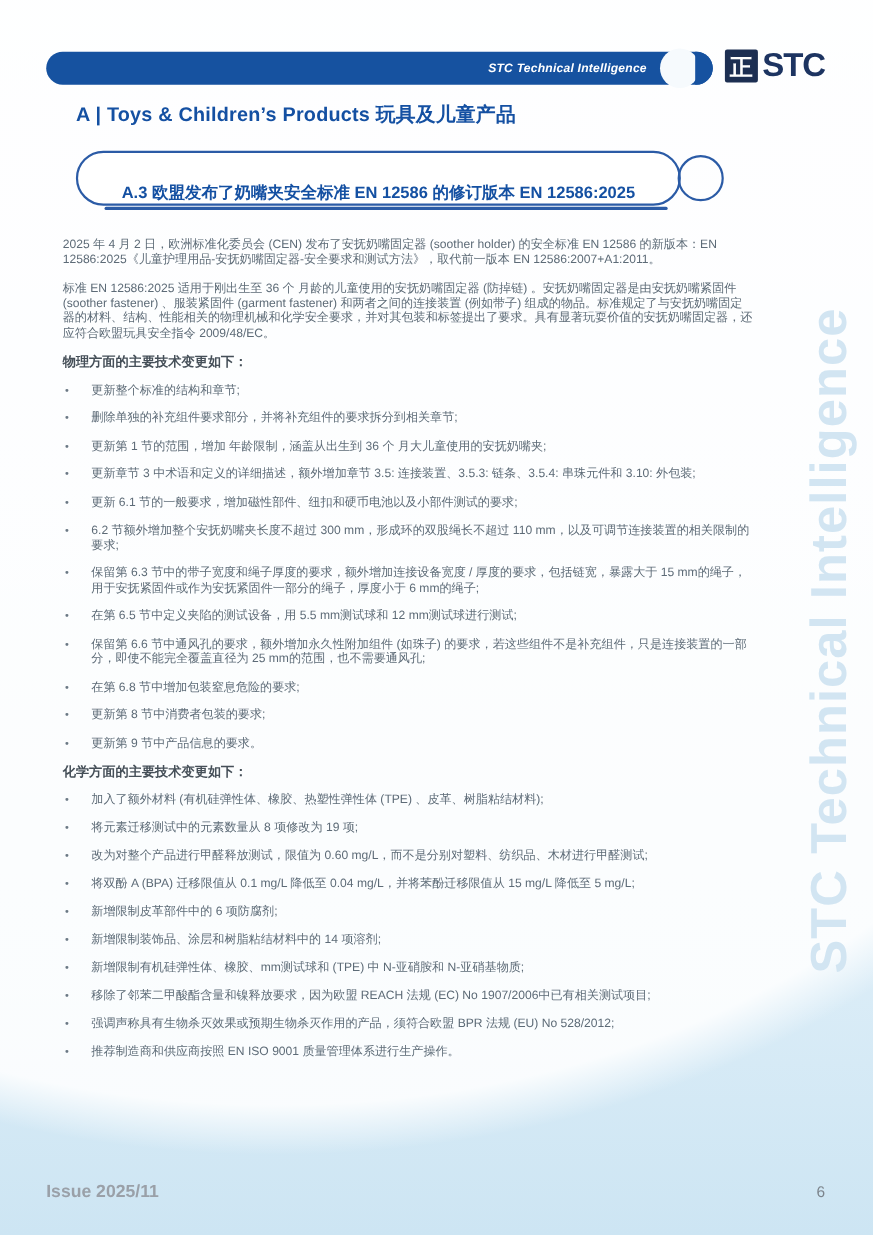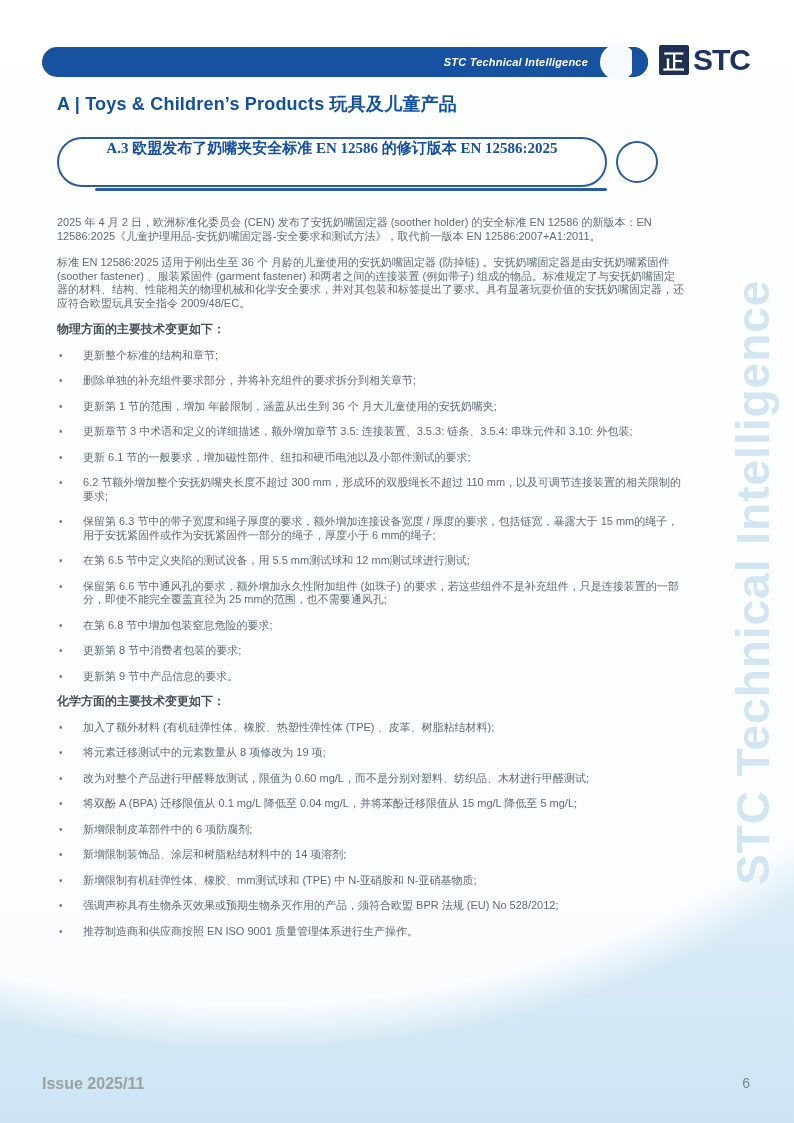--- a/index.html
+++ b/index.html
@@ -44,27 +44,27 @@
     width:30px; height:30px; background:#1d2f52; color:#ffffff;
     font-weight:bold; font-size:21px; line-height:30px; text-align:center;
     border-radius:2px; border:2px solid #1d2f52;
   }
   .logo-text {
     color:#1d3461; font-weight:900; font-size:30px; letter-spacing:-1px;
   }
 
   
   .page-title {
-    position:absolute; left:57px; top:92px; z-index:2;
+    position:absolute; left:69px; top:92px; z-index:2;
     color:#1450a2; font-weight:bold; font-size:18px; letter-spacing:0.2px;
   }
   .banner {
-    position:absolute; left:57px; top:137px; width:550px; height:50px; z-index:2;
+    position:absolute; left:69px; top:137px; width:550px; height:50px; z-index:2;
     border:2px solid #2b5ba6; border-radius:26px; background:rgba(255,255,255,0.85);
-    display:flex; align-items:flex-start; justify-content:center;font-family:Liberation Serif, serif;
+    display:flex; align-items:flex-end; justify-content:center;
   }
   .banner-text { color:#1450a2; font-weight:bold; font-size:15px; }
   .banner-underline {
     position:absolute; left:95px; top:188px; width:512px; height:3px; z-index:2;
     background:#2b5ba6; border-radius:2px;
   }
   .banner-circle {
     position:absolute; left:616px; top:141px; width:42px; height:42px; z-index:2;
     border:2px solid #2b5ba6; border-radius:50%; background:transparent;
   }
@@ -153,20 +153,21 @@
 
     <div class="sec-heading">化学方面的主要技术变更如下：</div>
     <ul class="bullets">
       <li>加入了额外材料 (有机硅弹性体、橡胶、热塑性弹性体 (TPE) 、皮革、树脂粘结材料);</li>
       <li>将元素迁移测试中的元素数量从 8 项修改为 19 项;</li>
       <li>改为对整个产品进行甲醛释放测试，限值为 0.60 mg/L，而不是分别对塑料、纺织品、木材进行甲醛测试;</li>
       <li>将双酚 A (BPA) 迁移限值从 0.1 mg/L 降低至 0.04 mg/L，并将苯酚迁移限值从 15 mg/L 降低至 5 mg/L;</li>
       <li>新增限制皮革部件中的 6 项防腐剂;</li>
       <li>新增限制装饰品、涂层和树脂粘结材料中的 14 项溶剂;</li>
       <li>新增限制有机硅弹性体、橡胶、mm测试球和 (TPE) 中 N-亚硝胺和 N-亚硝基物质;</li>
+      <li>移除了邻苯二甲酸酯含量和镍释放要求，因为欧盟 REACH 法规 (EC) No 1907/2006中已有相关测试项目;</li>
       <li>强调声称具有生物杀灭效果或预期生物杀灭作用的产品，须符合欧盟 BPR 法规 (EU) No 528/2012;</li>
       <li>推荐制造商和供应商按照 EN ISO 9001 质量管理体系进行生产操作。</li>
     </ul>
   </div>
 
   <div class="footer">
     <span class="footer-issue">Issue 2025/11</span>
     <span class="footer-page">6</span>
   </div>
 

